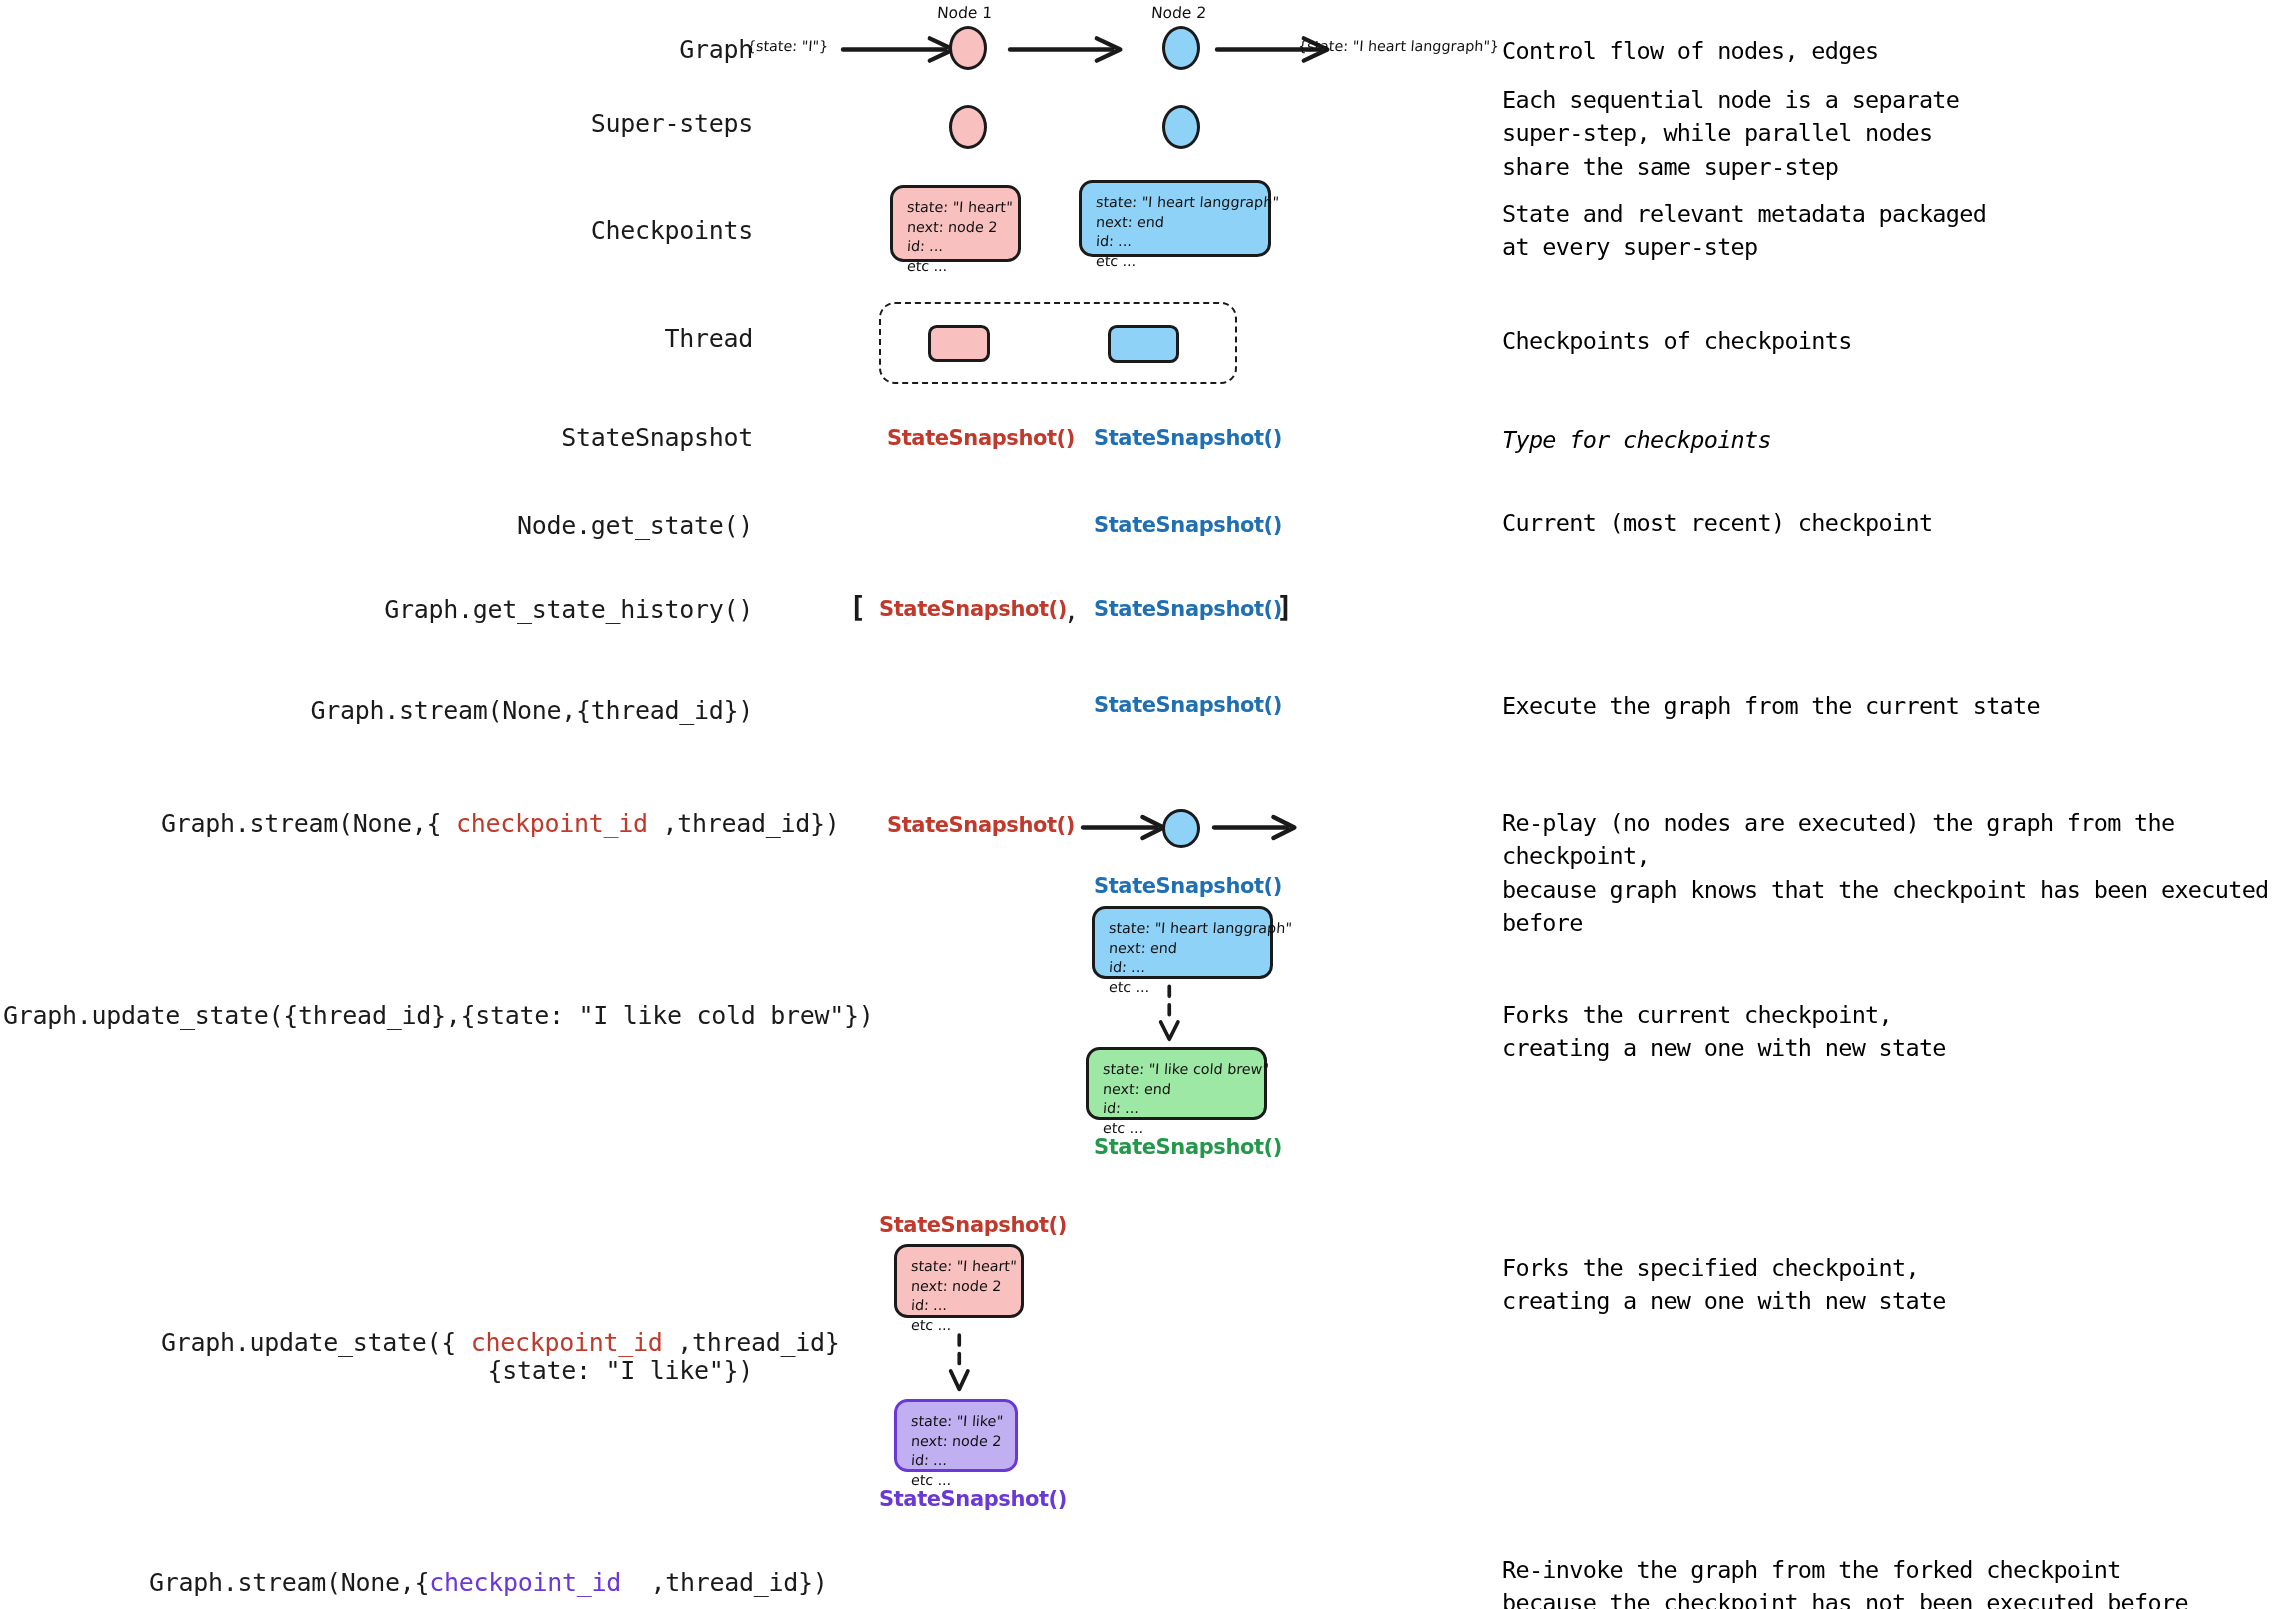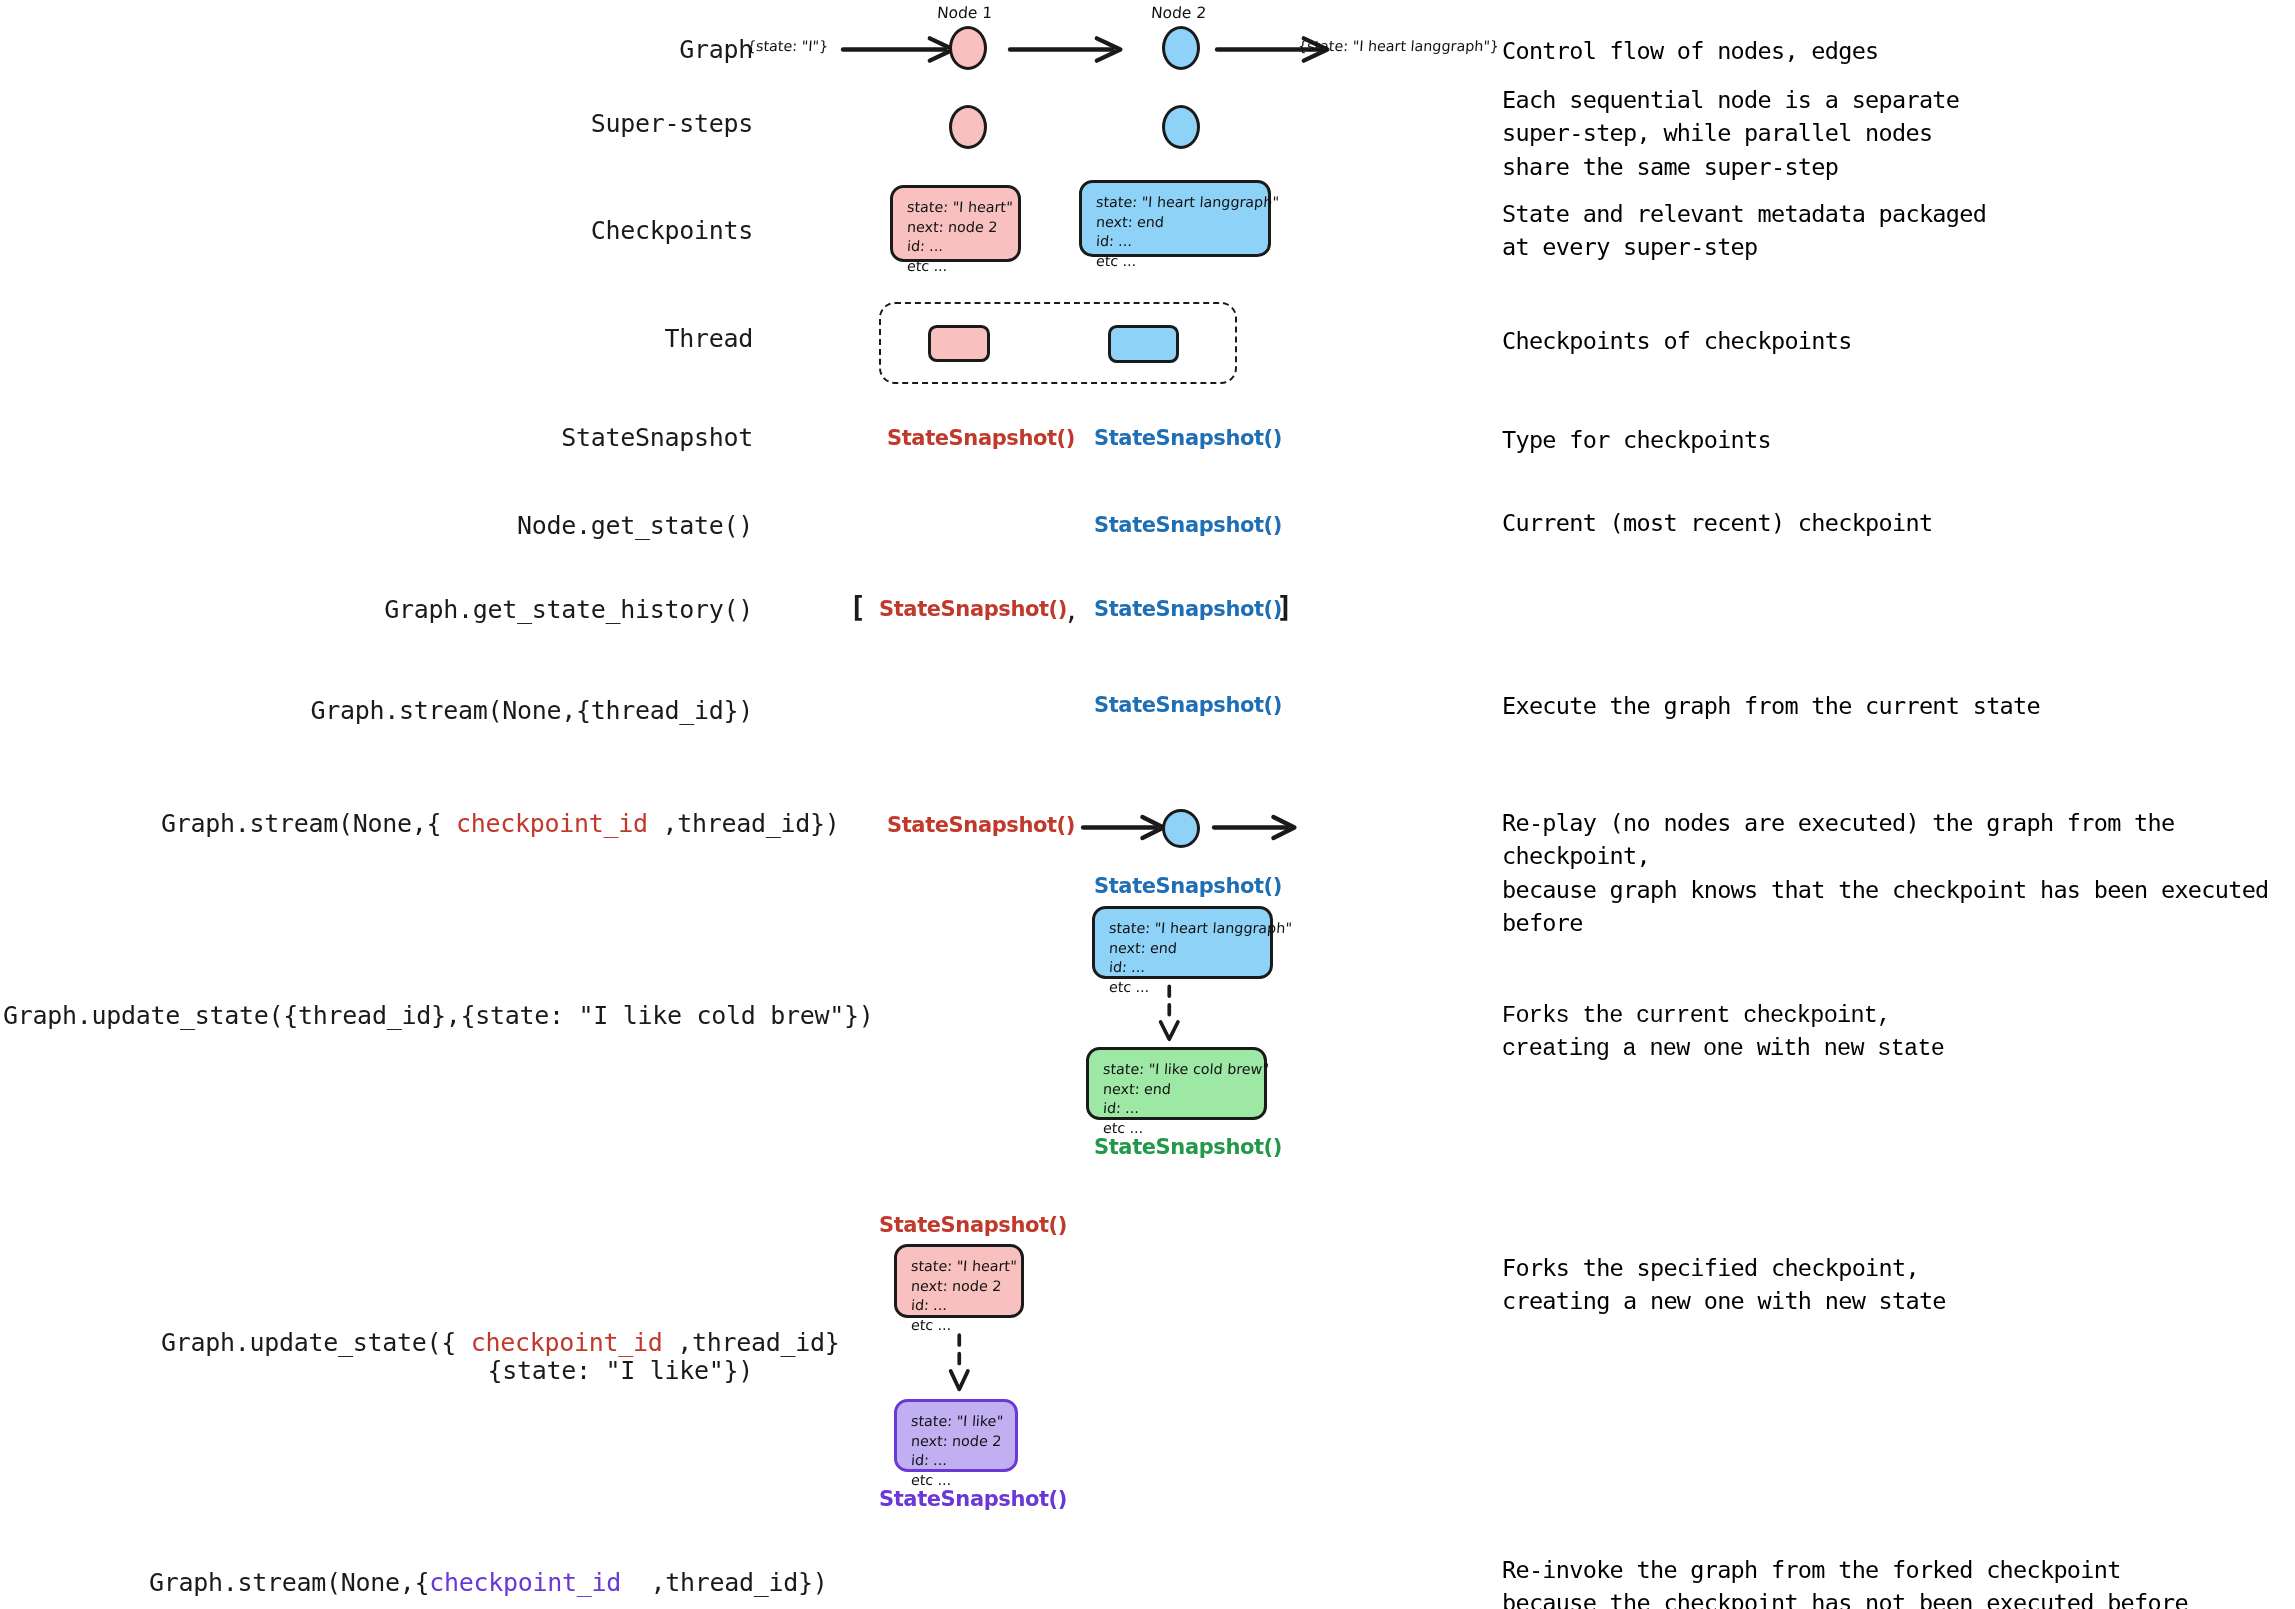--- a/index.html
+++ b/index.html
@@ -195,21 +195,21 @@
   <div class="abs chip pink" style="left:928px;top:325px;width:62px;height:37px;"></div>
   <div class="abs chip blue" style="left:1108px;top:325px;width:71px;height:38px;"></div>
 
   <div class="abs desc" style="left:1502px;top:325px;width:787px;">Checkpoints of checkpoints</div>
 
   <div class="abs lbl" style="left:381px;top:424px;width:372px;">StateSnapshot</div>
 
   <div class="abs snap red" style="left:887px;top:426px;">StateSnapshot()</div>
   <div class="abs snap blue" style="left:1094px;top:426px;">StateSnapshot()</div>
 
-  <div class="abs desc" style="left:1502px;top:424px;width:787px;">Type for checkpoints</div>
+  <div class="abs desc" style="left:1502px;top:424px;width:787px;font-style:italic;">Type for checkpoints</div>
 
   <div class="abs lbl" style="left:381px;top:512px;width:372px;">Node.get_state()</div>
 
   <div class="abs snap blue" style="left:1094px;top:513px;">StateSnapshot()</div>
 
   <div class="abs desc" style="left:1502px;top:507px;width:787px;">Current (most recent) checkpoint</div>
 
   <div class="abs lbl" style="left:319px;top:596px;width:434px;">Graph.get_state_history()</div>
 
   <div class="abs bracket" style="left:849px;top:591px;">[</div>
@@ -262,21 +262,21 @@
 
   <div class="abs card green" style="left:1086px;top:1047px;width:181px;height:73px;">
     <div class="row">state: "I like cold brew"</div>
     <div class="row">next: end</div>
     <div class="row">id: ...</div>
     <div class="row">etc ...</div>
   </div>
 
   <div class="abs snap green" style="left:1094px;top:1135px;">StateSnapshot()</div>
 
-  <div class="abs desc" style="left:1502px;top:999px;width:787px;font-family:Liberation Mono, monospace;">Forks the current checkpoint,
+  <div class="abs desc" style="left:1502px;top:999px;width:787px;">Forks the current checkpoint,
 creating a new one with new state</div>
 
   <div class="abs snap red" style="left:879px;top:1213px;">StateSnapshot()</div>
 
   <div class="abs card pink" style="left:894px;top:1244px;width:130px;height:74px;">
     <div class="row">state: "I heart"</div>
     <div class="row">next: node 2</div>
     <div class="row">id: ...</div>
     <div class="row">etc ...</div>
   </div>

